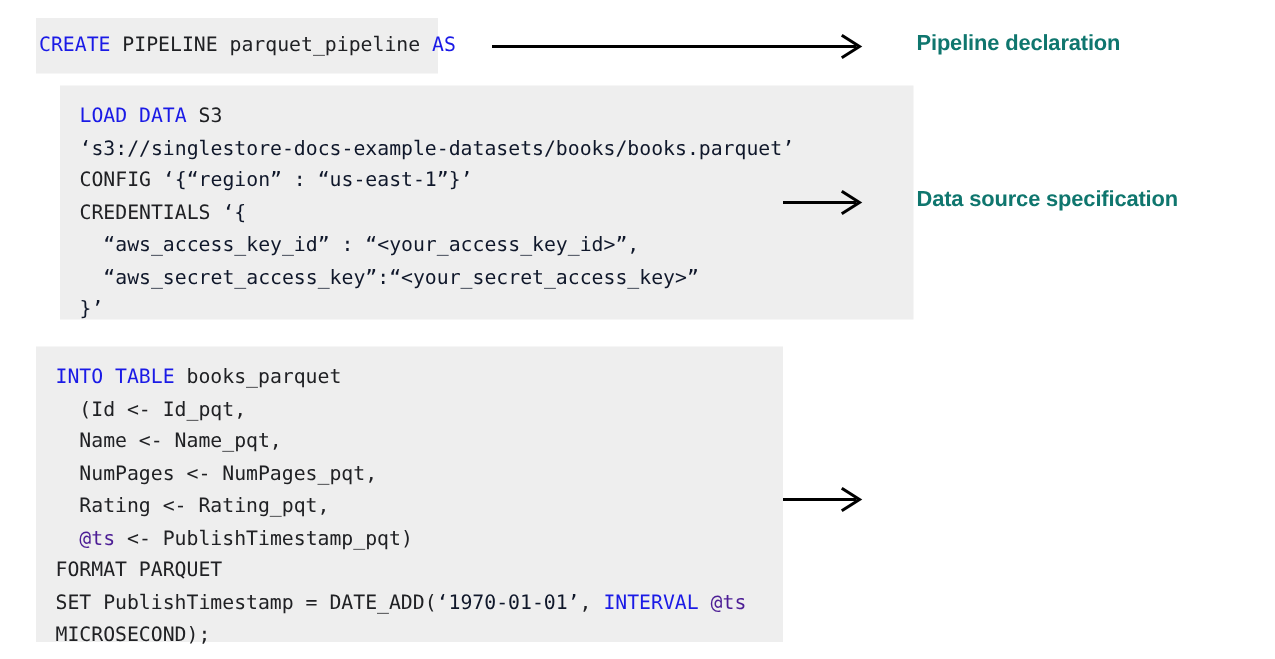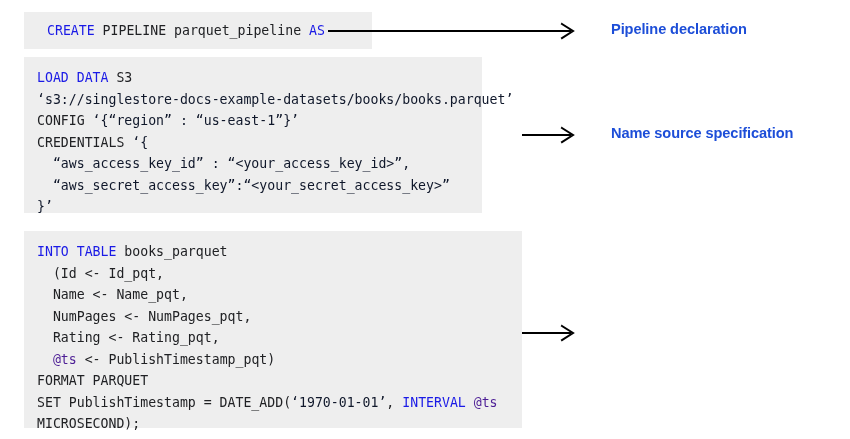--- a/index.html
+++ b/index.html
@@ -29,29 +29,29 @@
     font-family: "DejaVu Sans Mono", "Liberation Mono", monospace;
     font-size: 13.2px;
     line-height: 21.5px;
     color: #202124;
     white-space: pre;
   }
 
   #block-declaration {
     left: 24px;
     top: 12px;
-    width: 348px;
+    width: 268px;
     height: 37px;
-    padding: 8px 0 0 23px;
+    padding: 8px 0 0 2px;
   }
 
   #block-source {
-    left: 24px;
+    left: 40px;
     top: 57px;
-    width: 458px;
+    width: 569px;
     height: 156px;
     padding: 10px 16px 0 13px;
   }
 
   #block-mapping {
     left: 24px;
     top: 231px;
     width: 498px;
     height: 197px;
     padding: 10px 0 12px 13px;
@@ -76,21 +76,21 @@
   #arrow-declaration { left: 328px; top: 18px;  width: 253px; height: 26px; }
   #arrow-source      { left: 522px; top: 122px; width: 59px;  height: 26px; }
   #arrow-mapping     { left: 522px; top: 320px; width: 59px;  height: 26px; }
 
   
   .annotation-label {
     position: absolute;
     font-family: "Liberation Sans", sans-serif;
     font-size: 14.6px;
     font-weight: bold;
-    color: #1d4ed8;
+    color: #0f766e;
     white-space: nowrap;
     letter-spacing: -0.1px;
   }
   #label-declaration { left: 611px; top: 21px;  }
   #label-source      { left: 611px; top: 125px; }
   #label-mapping     { left: 611px; top: 323px; }
 </style>
 </head>
 <body>
 
@@ -112,16 +112,16 @@
     <polyline points="40,6 51,13 40,20" fill="none" stroke="#000000" stroke-width="2" stroke-linecap="square"></polyline>
   </svg>
 
   <svg class="arrow-svg" id="arrow-mapping" viewBox="0 0 59 26">
     <line x1="0" y1="13" x2="49" y2="13" stroke="#000000" stroke-width="2"></line>
     <polyline points="40,6 51,13 40,20" fill="none" stroke="#000000" stroke-width="2" stroke-linecap="square"></polyline>
   </svg>
 
   <div class="annotation-label" id="label-declaration">Pipeline declaration</div>
 
-  <div class="annotation-label" id="label-source">Name source specification</div>
+  <div class="annotation-label" id="label-source">Data source specification</div>
 
 
 </div>
 
 </body></html>

